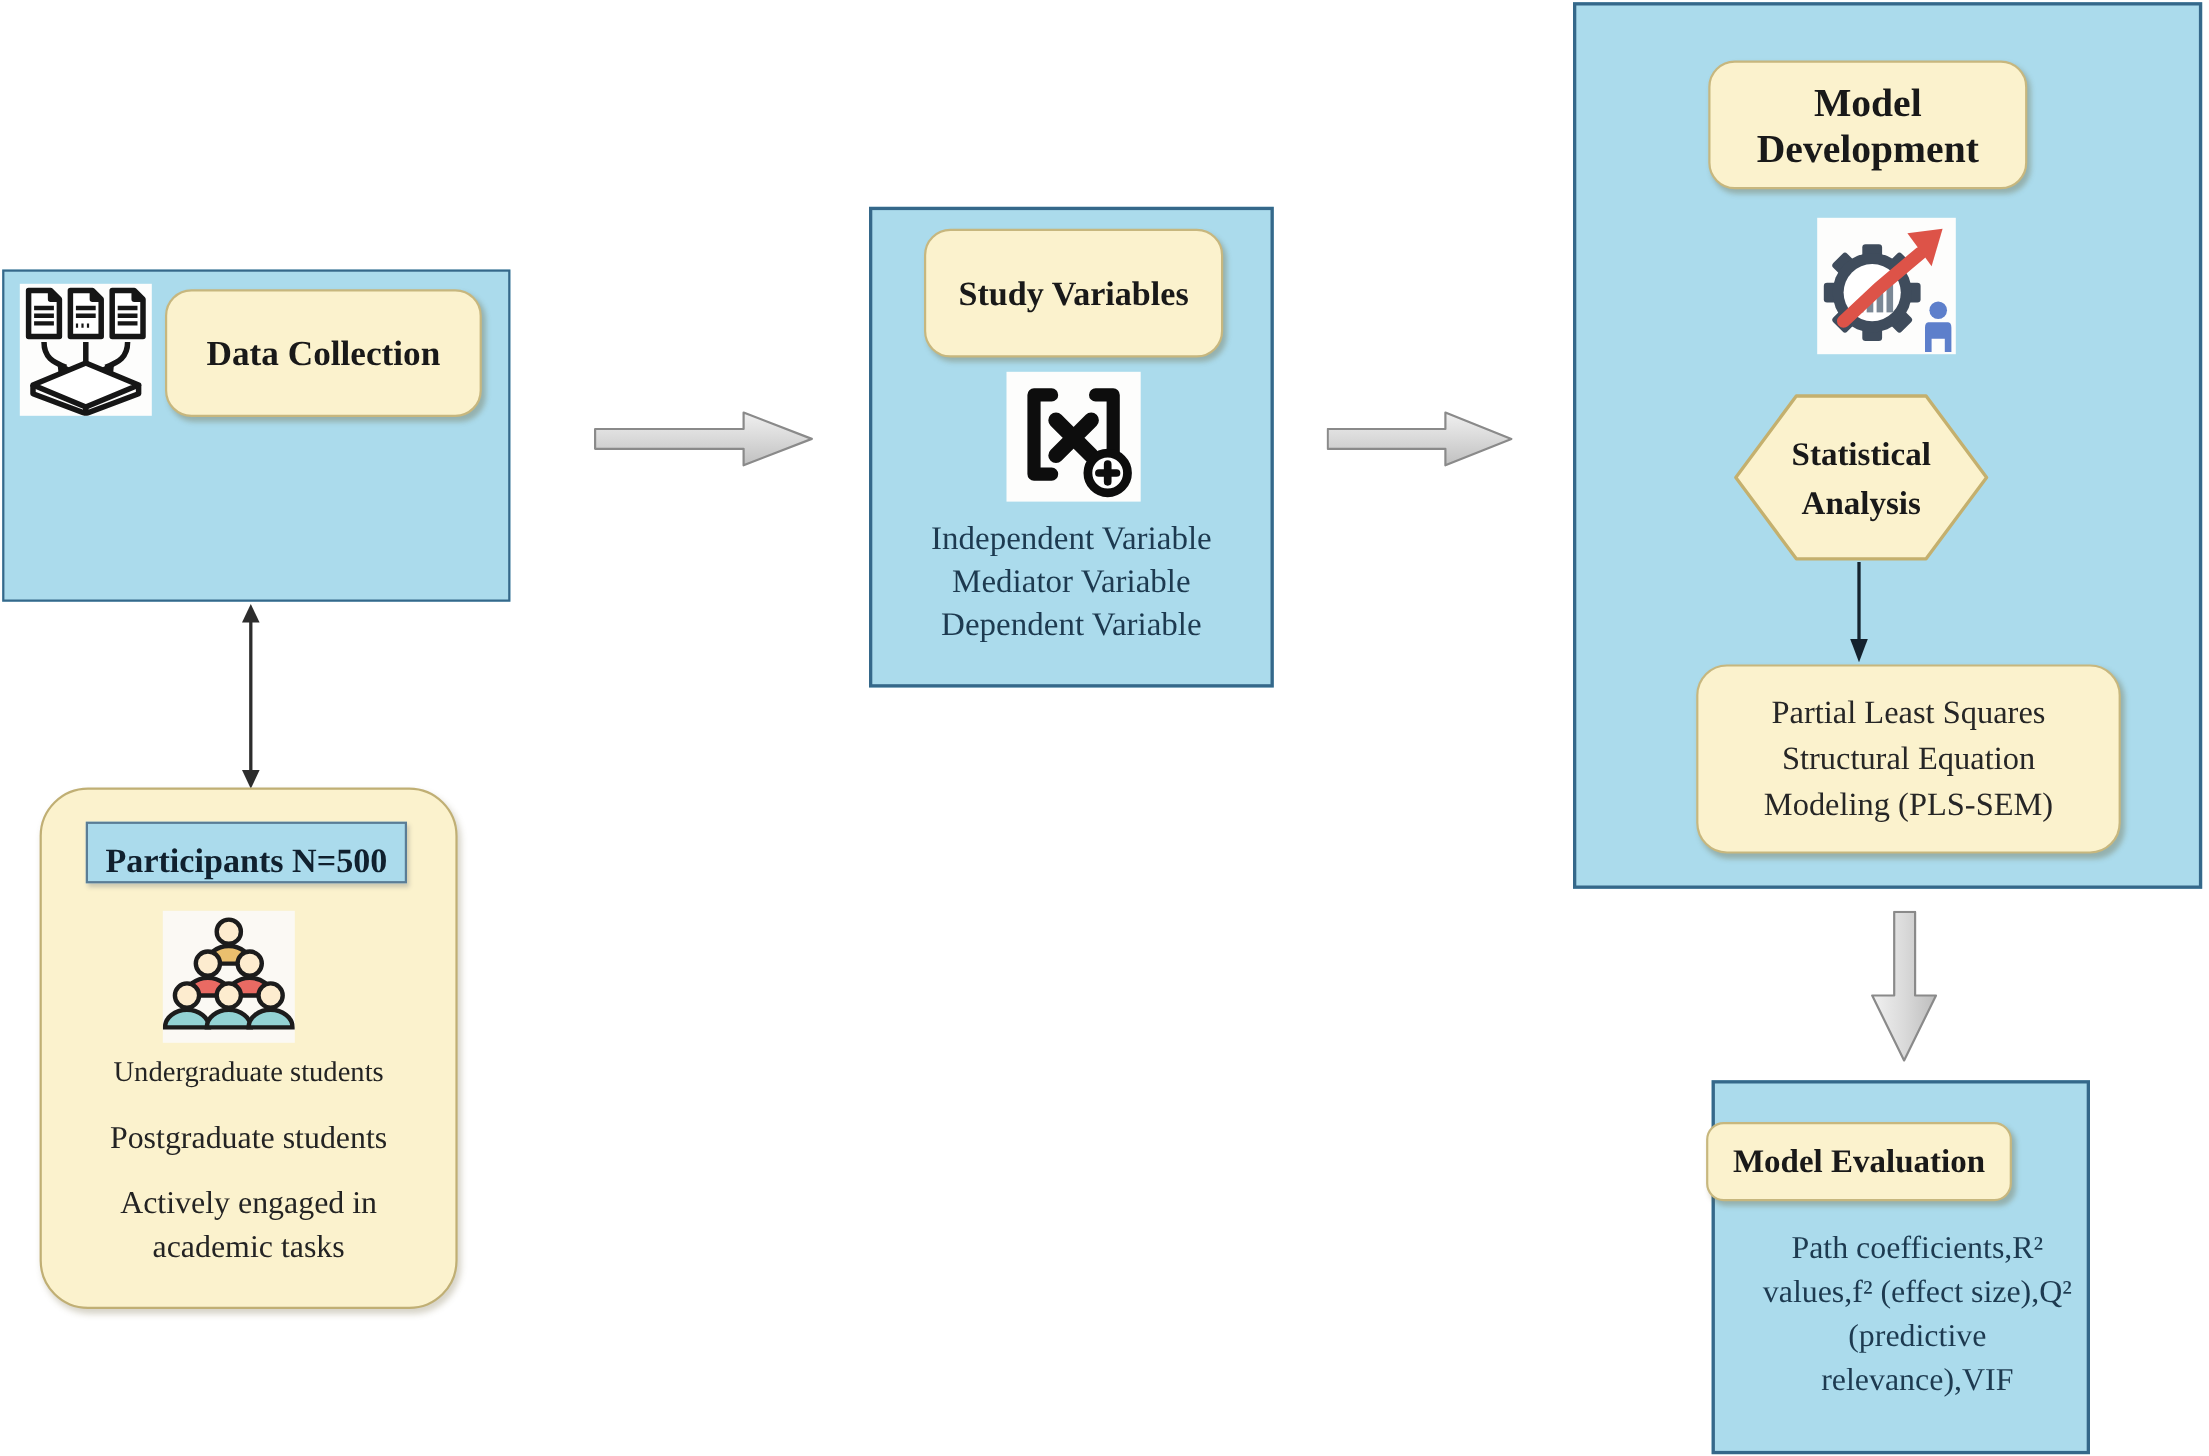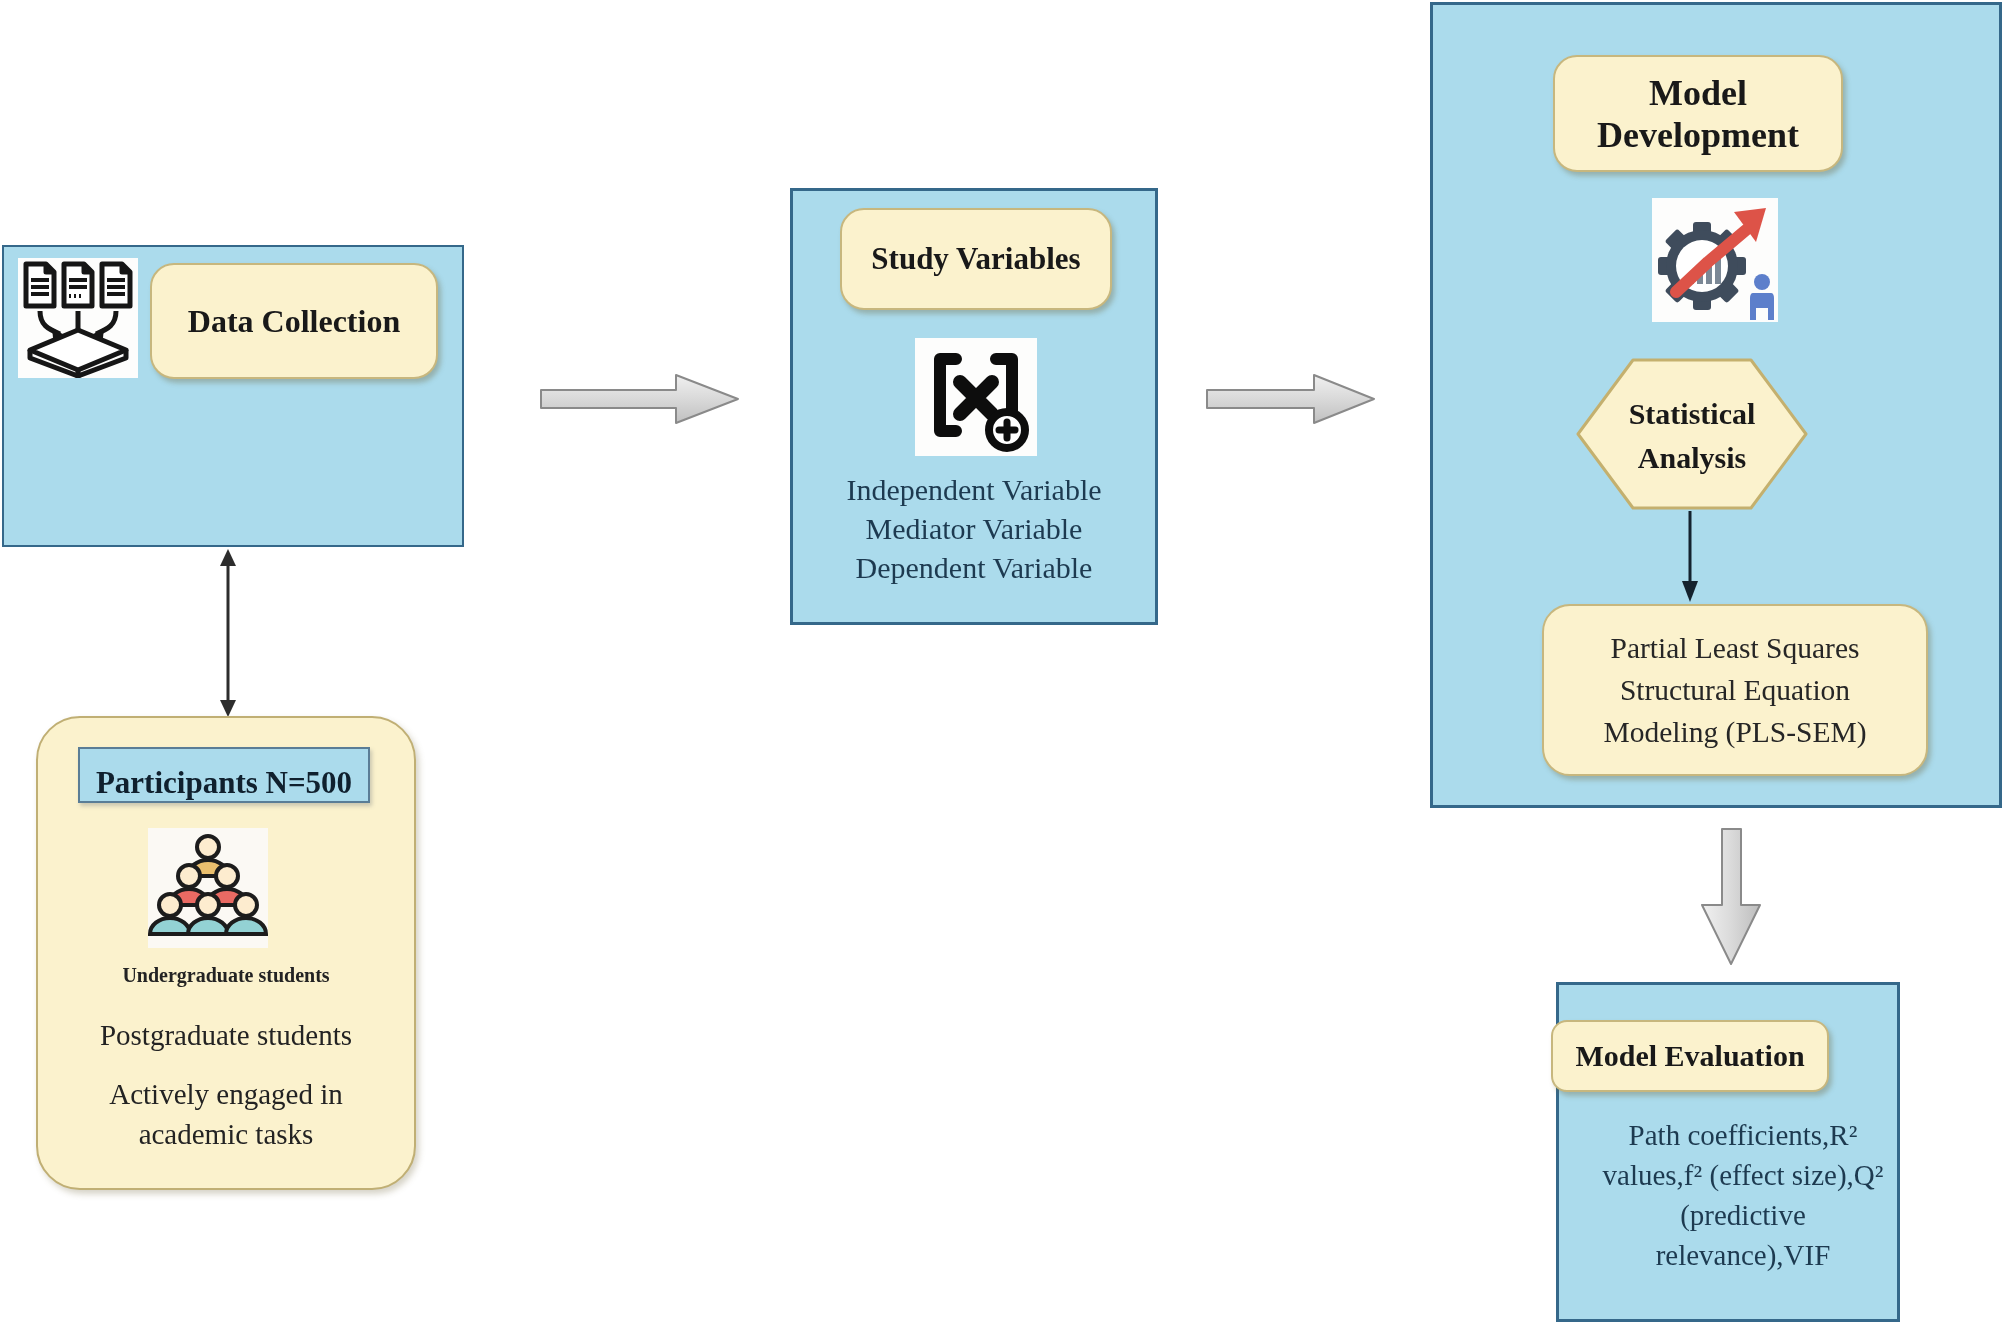--- a/index.html
+++ b/index.html
@@ -104,39 +104,39 @@
         <circle cx="22" cy="77" r="11" fill="#fdeccf"></circle>
         <circle cx="60" cy="77" r="11" fill="#fdeccf"></circle>
         <circle cx="98" cy="77" r="11" fill="#fdeccf"></circle>
         <path d="M2,106 a20,16 0 0 1 40,0 Z" fill="#93d2d4"></path>
         <path d="M40,106 a20,16 0 0 1 40,0 Z" fill="#93d2d4"></path>
         <path d="M78,106 a20,16 0 0 1 40,0 Z" fill="#93d2d4"></path>
       </g>
     </svg>
   </div>
 
-  <div class="body-text dark-text" style="left:46px;top:955px;width:360px;font-size:20px;line-height:40px;font-weight:bold;">Undergraduate students</div>
+  <div class="body-text dark-text" style="left:46px;top:955px;width:360px;font-size:26px;line-height:40px;">Undergraduate students</div>
   <div class="body-text dark-text" style="left:46px;top:1015px;width:360px;font-size:29px;line-height:40px;">Postgraduate students</div>
   <div class="body-text dark-text" style="left:46px;top:1074px;width:360px;font-size:29px;line-height:40px;">Actively engaged in
 academic tasks</div>
 
   <svg class="abs" style="left:540px;top:368px;" width="200" height="62" viewBox="0 0 200 62">
     <defs>
       <linearGradient id="grayV" x1="0" y1="0" x2="0" y2="1">
         <stop offset="0" stop-color="#f0f0f0"></stop>
           <stop offset="0.5" stop-color="#d9d9d9"></stop>
           <stop offset="1" stop-color="#c0c0c0"></stop>
       </linearGradient>
     </defs>
     <polygon points="1,22 136,22 136,7 198,31 136,55 136,40 1,40" fill="url(#grayV)" stroke="#8a8a8a" stroke-width="2" stroke-linejoin="round"></polygon>
   </svg>
 
   <div class="blue-box" style="left:790px;top:188px;width:368px;height:437px;"></div>
 
-  <div class="cream-label" style="left:840px;top:208px;width:272px;height:102px;font-size:31px;">
+  <div class="cream-label" style="left:840px;top:208px;width:272px;height:117px;font-size:31px;">
     <span>Study Variables</span>
   </div>
 
   <div class="icon-bg" style="left:915px;top:338px;width:122px;height:118px;">
     <svg width="122" height="118" viewBox="0 0 122 118">
       <g stroke="#0d0d0d" fill="none" stroke-linecap="round" stroke-linejoin="round">
         <path d="M41,21 H25 V93 H41" stroke-width="12"></path>
         <path d="M81,21 H97 V93 H81" stroke-width="12"></path>
         <path d="M45,44 L77,76 M77,44 L45,76" stroke-width="14"></path>
       </g>

